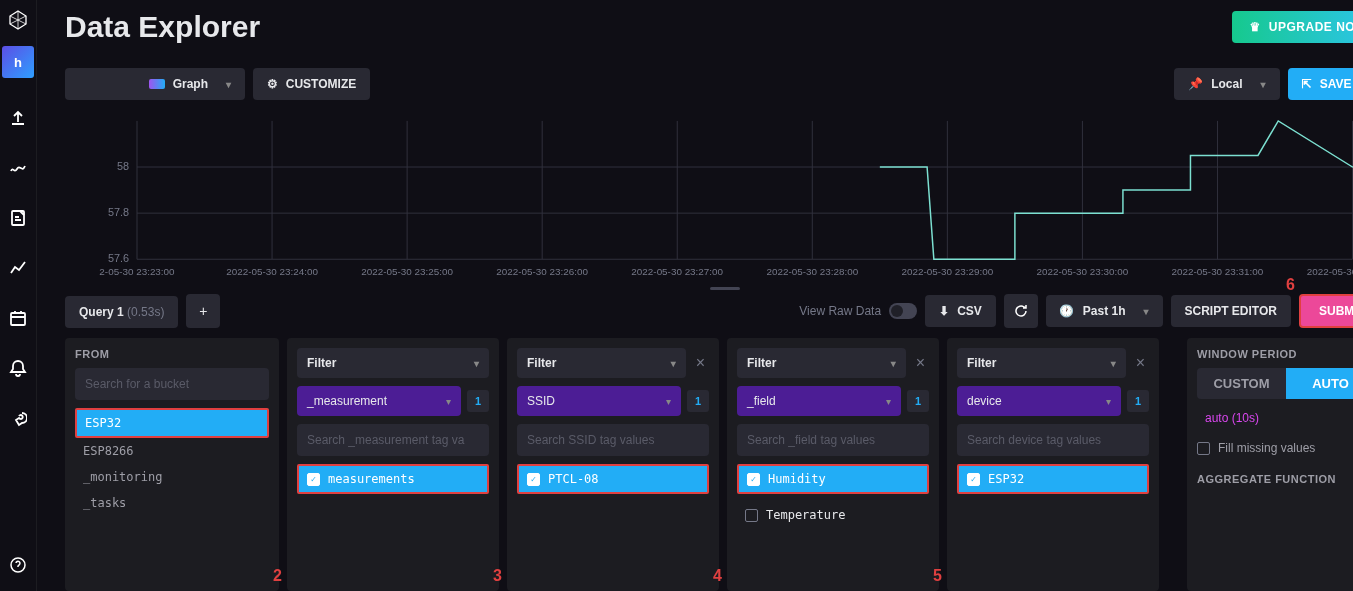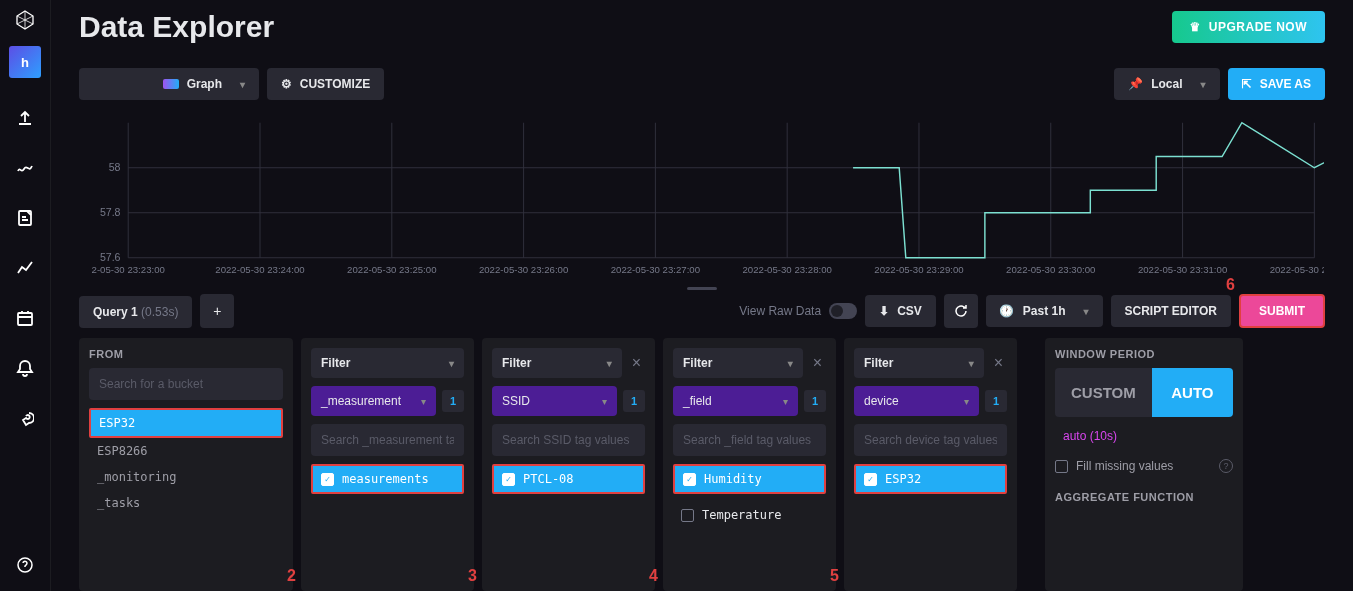--- a/index.html
+++ b/index.html
@@ -203,21 +203,21 @@
 .panel {
   background: #1c1c21;
   border-radius: 4px;
   padding: 10px;
   display: flex;
   flex-direction: column;
   gap: 8px;
   position: relative;
 }
 .from-panel { width: 214px; }
-.filter-panel { width: 173px; }
+.filter-panel { width: 212px; }
 .side-panel { width: 198px; margin-left: 20px; }
 .panel-label {
   font-size: 11px;
   color: #9e9ea7;
   font-weight: 600;
   letter-spacing: 0.5px;
 }
 .search-input {
   background: #292933;
   border: none;
@@ -309,23 +309,23 @@
 }
 .period-toggle {
   display: flex;
   border-radius: 4px;
   overflow: hidden;
 }
 .period-btn {
   flex: 1;
   background: #292933;
   border: none;
-  padding: 16px;
+  padding: 8px;
   color: #9e9ea7;
-  font-size: 15px;
+  font-size: 13px;
   font-weight: 600;
   cursor: pointer;
 }
 .period-btn.active {
   background: #22adf6;
   color: #fff;
 }
 .muted { color: #d946ef; font-size: 12px; padding: 4px 8px; }
 .fill-row {
   display: flex; align-items: center; gap: 8px;

